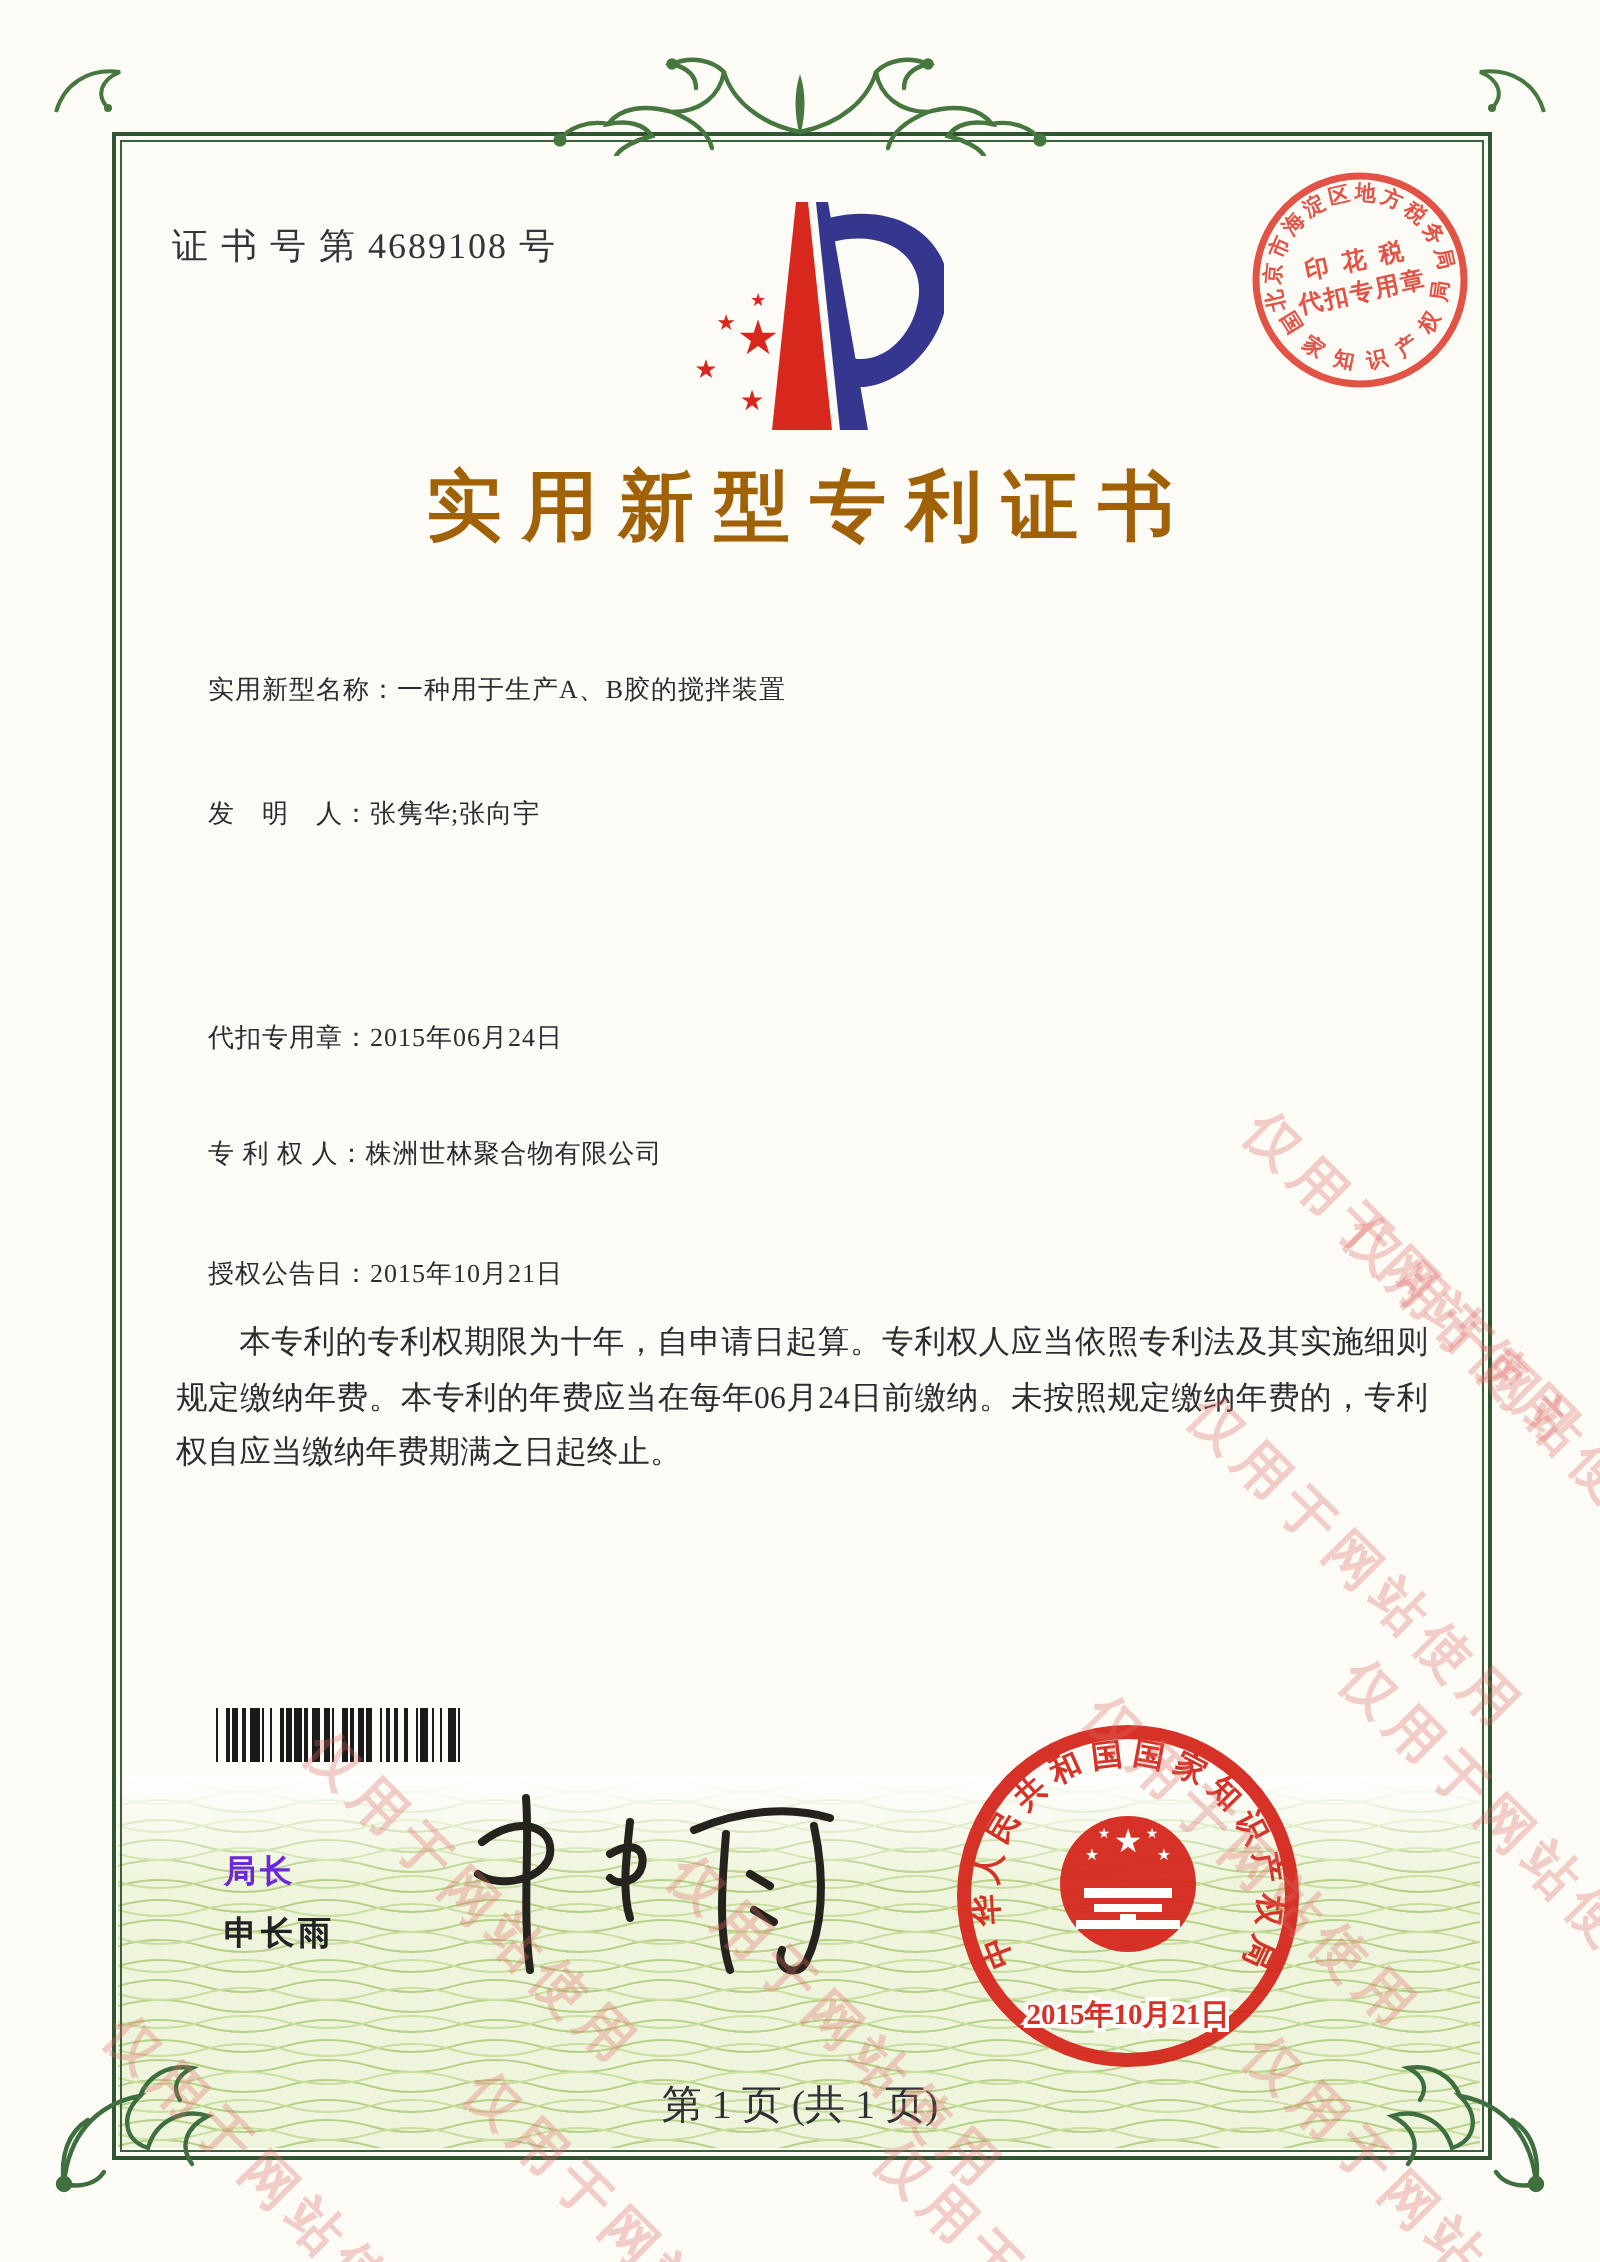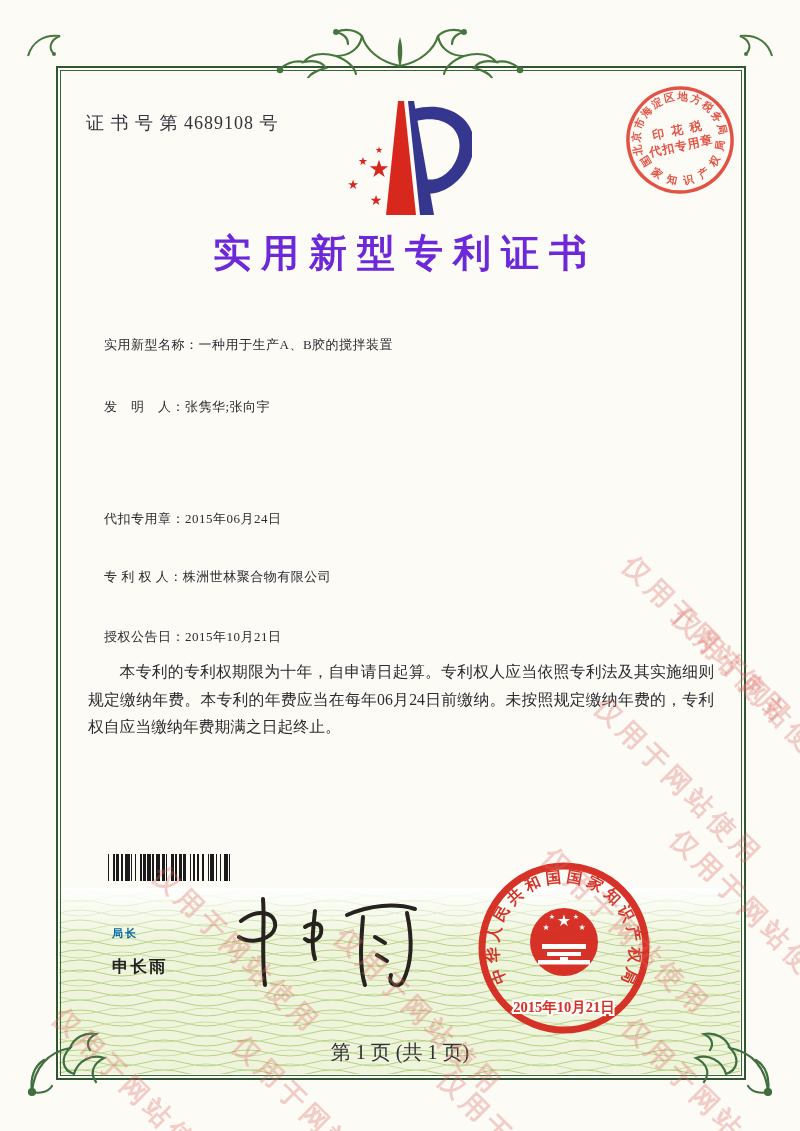--- a/index.html
+++ b/index.html
@@ -13,33 +13,33 @@
   
   .band{position:absolute;left:59px;top:888px;z-index:1;}
 
   
   .wm{position:absolute;z-index:7;transform:rotate(45deg);transform-origin:0 0;
       font-family:"Liberation Sans",sans-serif;font-weight:700;font-size:27px;
       letter-spacing:5px;color:rgba(222,107,100,.32);white-space:nowrap;pointer-events:none;}
 
   .cert-no{position:absolute;left:86px;top:111px;z-index:4;font-size:18px;letter-spacing:1px;color:#33333a;}
   .title{position:absolute;left:0;top:228px;width:100%;z-index:4;text-align:center;
-         font-size:38px;font-weight:700;letter-spacing:10px;padding-left:10px;box-sizing:border-box;color:#6d28d9;}
+         font-size:38px;font-weight:700;letter-spacing:10px;padding-left:10px;box-sizing:border-box;color:#a16207;}
 
   .field{position:absolute;left:104px;z-index:4;font-size:13px;color:#2b2b30;letter-spacing:.5px;white-space:nowrap;}
   .paras{position:absolute;left:88px;top:658px;width:626px;z-index:4;font-size:15.8px;line-height:27.5px;
          text-align:justify;color:#2b2b30;}
   .paras p{margin:0;text-indent:2em;}
 
   .barcode{position:absolute;left:108px;top:854px;width:210px;height:27px;z-index:4;font-size:0;}
   .barcode i{display:inline-block;height:100%;vertical-align:top;}
   .barcode i.br{background:#1a1a1a;}
 
   .issuer-title{position:absolute;left:112px;top:926px;z-index:4;font-family:"Liberation Sans",sans-serif;
-                font-weight:700;font-size:11px;letter-spacing:2px;color:#0369a1;}
+                font-weight:700;font-size:16px;letter-spacing:2px;color:#6d28d9;}
   .issuer-name{position:absolute;left:112px;top:956px;z-index:4;font-family:"Liberation Sans",sans-serif;
                font-weight:700;font-size:16.5px;letter-spacing:2px;color:#222;}
   .signature{position:absolute;left:225px;top:893px;z-index:5;}
 
   .logo{position:absolute;left:332px;top:97px;z-index:4;}
   .tax-stamp{position:absolute;left:610px;top:70px;z-index:5;transform:rotate(-12deg);opacity:.88;}
   .office-seal{position:absolute;left:476px;top:860px;z-index:5;opacity:.95;}
 
   .footer{position:absolute;left:0;top:1039px;width:100%;z-index:4;text-align:center;font-size:20px;color:#2f2f35;}
 

